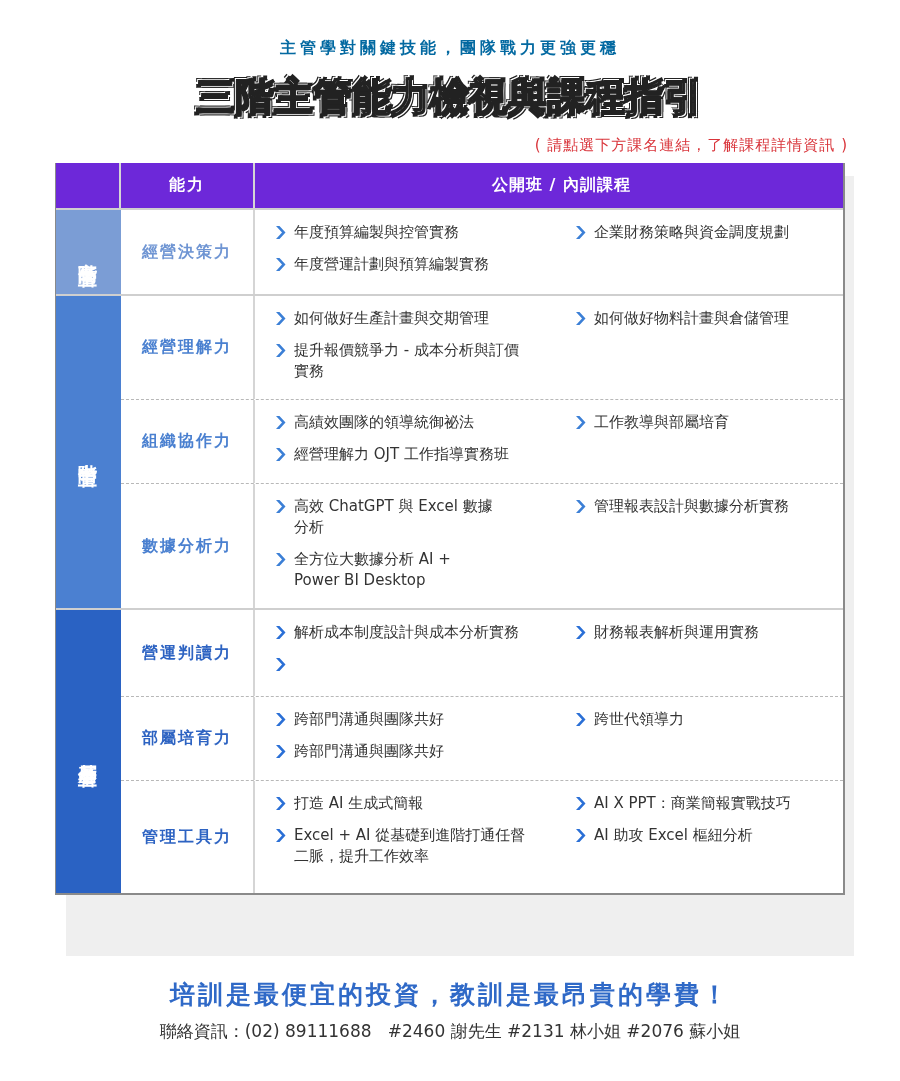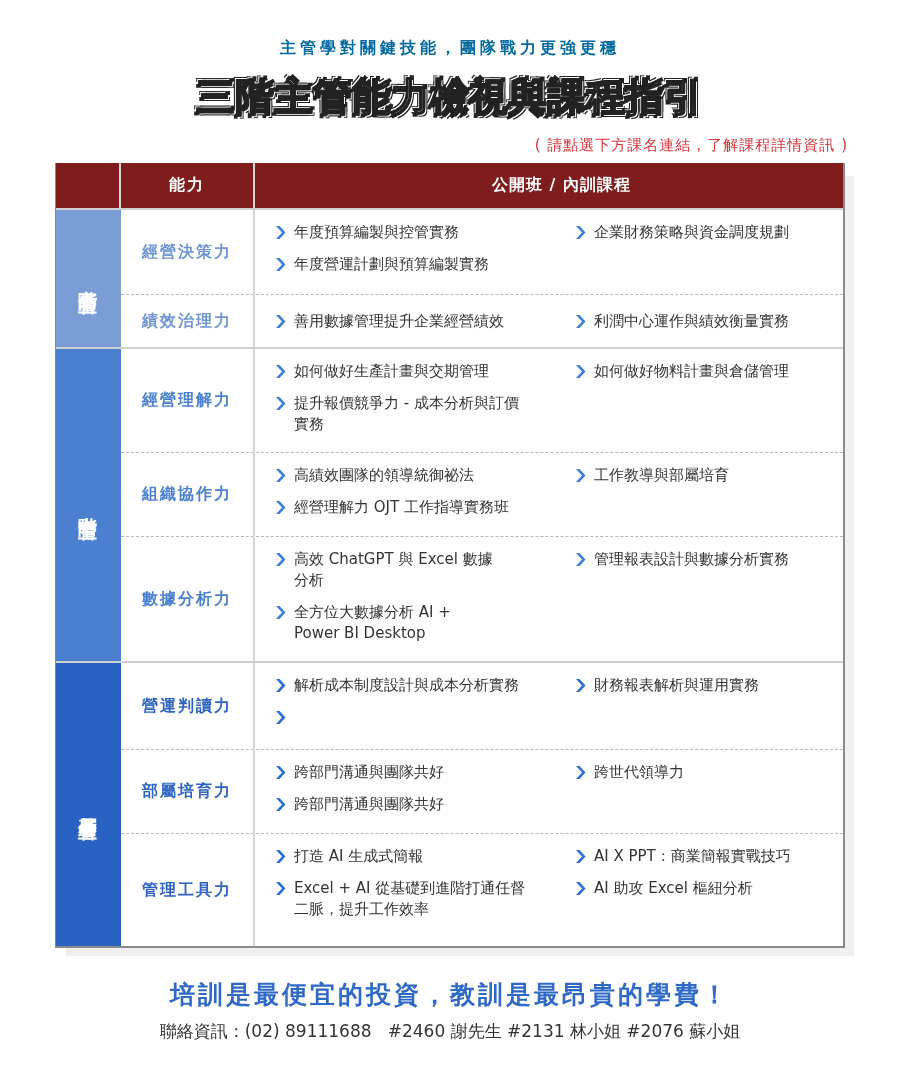--- a/index.html
+++ b/index.html
@@ -22,21 +22,21 @@
       font-size: 15px; color: #d9343a; letter-spacing: 1px;
     }
 
     .table-shadow {
       position: absolute; left: 66px; top: 176px; width: 788px; height: 780px; background: #efefef;
     }
     .table-wrap {
       position: absolute; left: 55px; top: 163px; width: 790px;
       border: 2px solid #8a8a8a; border-top: none; border-left-width: 1px; background: #fff;
     }
-    .thead { display: flex; height: 45px; background: #7f1d1d; color: #fff; font-weight: bold; font-size: 16px; }
+    .thead { display: flex; height: 45px; background: #6d28d9; color: #fff; font-weight: bold; font-size: 16px; }
     .thead .c-tier { width: 65px; border-right: 2px solid #d5d5d5; }
     .thead .c-ability { width: 134px; border-right: 2px solid #d5d5d5; display: flex; align-items: center; justify-content: center; letter-spacing: 2px; }
     .thead .c-courses { flex: 1; display: flex; align-items: center; justify-content: center; letter-spacing: 1px; padding-left: 25px; }
 
     .tier { display: flex; border-top: 2px solid #cfcfcf; }
     .tier-label {
       width: 65px; color: #fff; font-weight: bold; font-size: 19px;
       display: flex; align-items: center; justify-content: center;
       writing-mode: vertical-rl; text-orientation: upright; letter-spacing: 2px;
     }
@@ -117,41 +117,20 @@
           <div class="course last">
               <span class="arrow">
                 <svg width="11" height="13" viewBox="0 0 11 13">
                   <path d="M1 0 L4.5 0 L10.5 6.5 L4.5 13 L1 13 L7 6.5 Z" fill="#3b7fd6"></path>
                 </svg>
               </span>
               <span>年度營運計劃與預算編製實務</span>
             </div>
         </div>
       </div>
-      <div class="row" style="height:53px">
-        <div class="ability">績效治理力</div>
-        <div class="courses" style="align-content:center">
-          <div class="course last">
-              <span class="arrow">
-                <svg width="11" height="13" viewBox="0 0 11 13">
-                  <path d="M1 0 L4.5 0 L10.5 6.5 L4.5 13 L1 13 L7 6.5 Z" fill="#3b7fd6"></path>
-                </svg>
-              </span>
-              <span>善用數據管理提升企業經營績效</span>
-            </div>
-          <div class="course last">
-              <span class="arrow">
-                <svg width="11" height="13" viewBox="0 0 11 13">
-                  <path d="M1 0 L4.5 0 L10.5 6.5 L4.5 13 L1 13 L7 6.5 Z" fill="#3b7fd6"></path>
-                </svg>
-              </span>
-              <span>利潤中心運作與績效衡量實務</span>
-            </div>
-        </div>
-      </div>
     </div>
   </div>
 
   <div class="tier tier-mid">
     <div class="tier-label">中階主管</div>
     <div class="tier-rows">
       <div class="row" style="height:103px">
         <div class="ability">經營理解力</div>
         <div class="courses">
           <div class="course">

